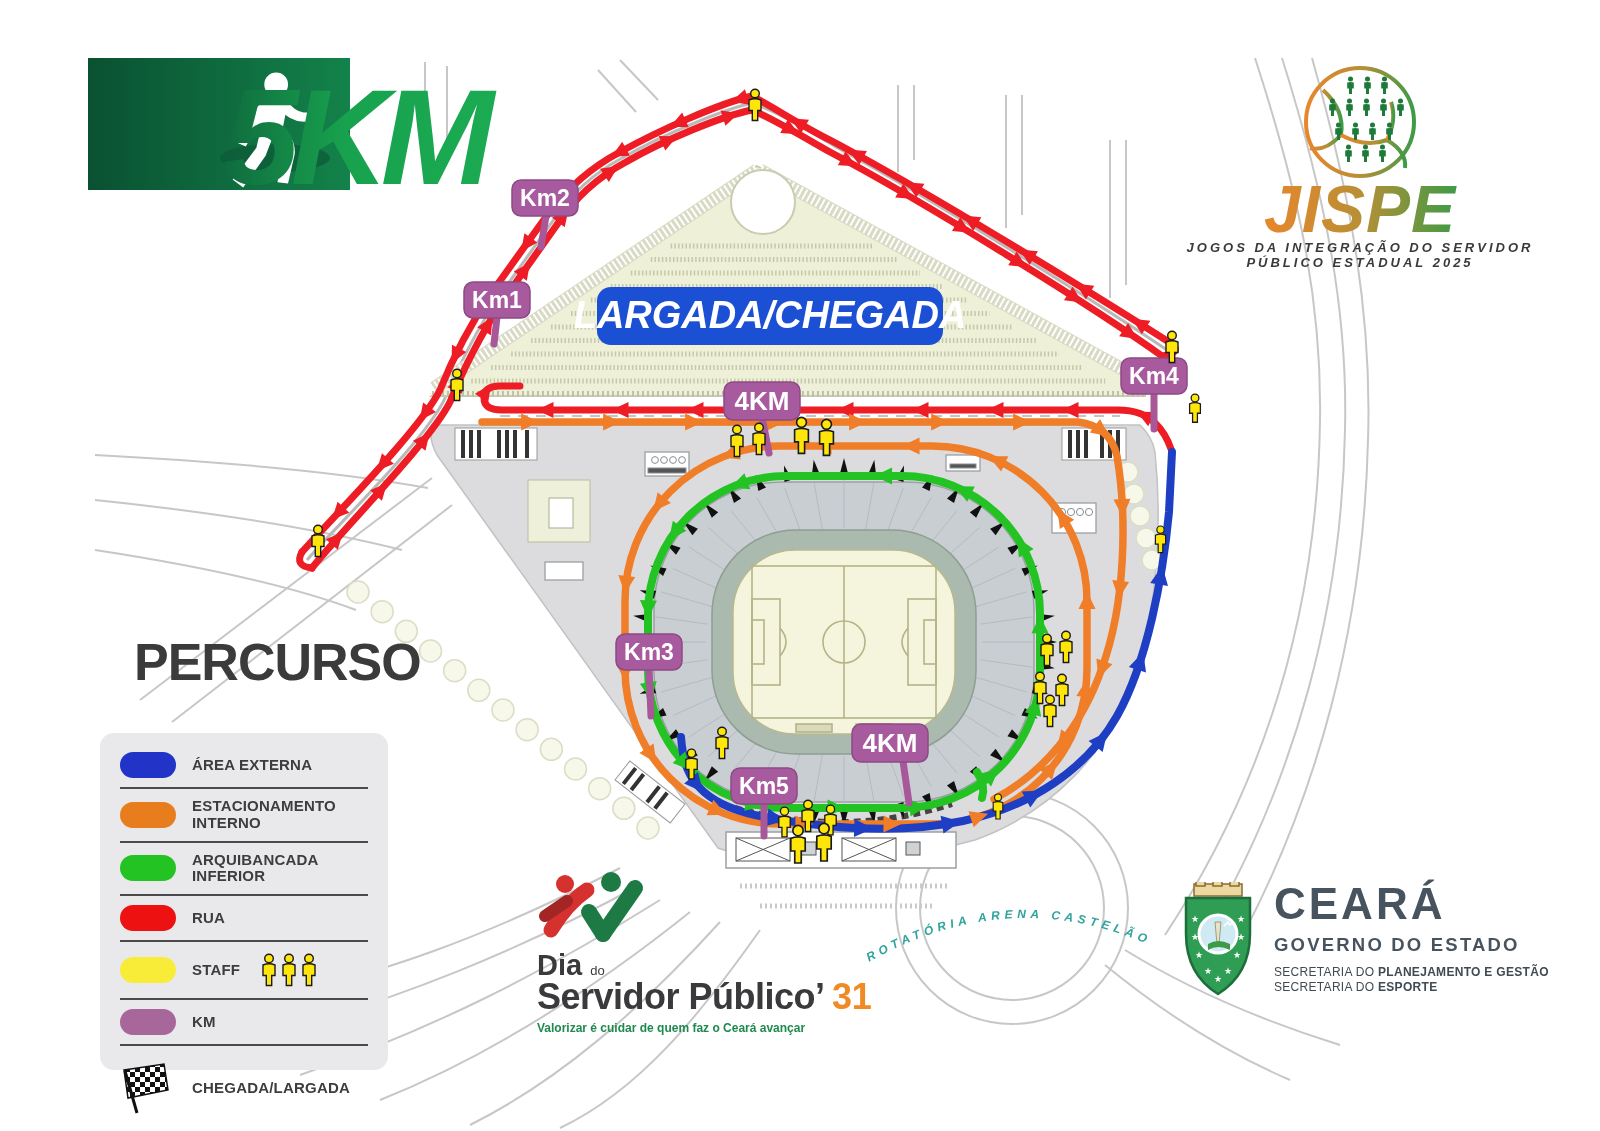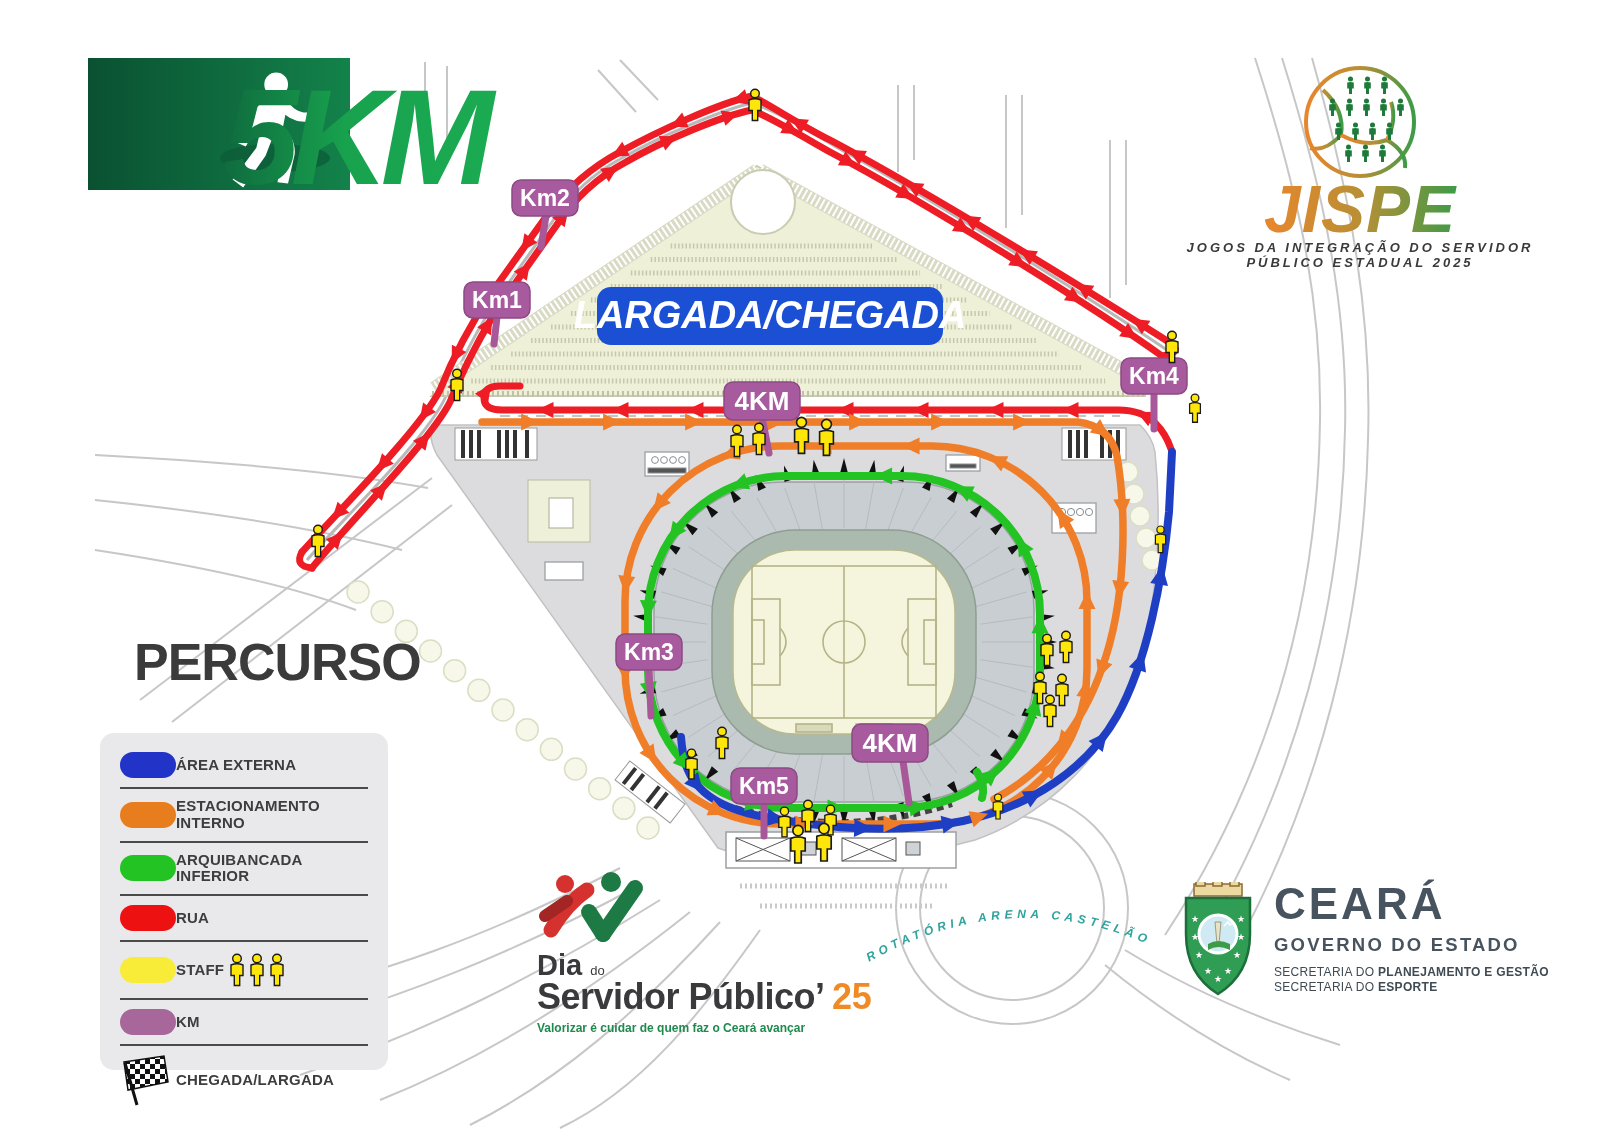--- a/index.html
+++ b/index.html
@@ -6,21 +6,21 @@
   body{width:1600px;height:1131px;position:relative;overflow:hidden;
        font-family:"Liberation Sans", sans-serif;color:#3d3d3d;}
   #stage{position:absolute;inset:0;width:1600px;height:1131px;}
   #map{position:absolute;left:0;top:0;}
   .overlay{position:absolute;}
   
   #percurso-title{font-size:52px;font-weight:900;letter-spacing:-1px;color:#3b3b3b;line-height:1;}
   #percurso-sub{font-size:22px;font-weight:900;font-style:italic;color:#3b3b3b;margin-top:4px;letter-spacing:0.5px;}
   #legend-panel{position:absolute;left:100px;top:733px;width:288px;height:337px;
       background:#e9e9eb;border-radius:14px;padding:10px 20px 8px 20px;box-sizing:border-box;}
-  .lg-row{display:flex;align-items:center;padding:9px 0;border-bottom:2px solid #4a4a4a;}
+  .lg-row{display:flex;align-items:center;gap:16px;padding:9px 0;border-bottom:2px solid #4a4a4a;}
   .lg-row:last-child{border-bottom:none;}
   .lg-swatch{width:56px;height:26px;border-radius:13px;flex:0 0 auto;}
   .lg-label{font-size:15px;font-weight:800;line-height:1.12;color:#3d3d3d;letter-spacing:.2px;}
   .sw-blue{background:#2233c8;} .sw-orange{background:#e87d1e;} .sw-green{background:#22c322;}
   .sw-red{background:#ee1111;} .sw-yellow{background:#f8ec38;} .sw-purple{background:#a8679a;}
   .lg-staff-icons{margin-left:2px;}
   
   #dia-logo{left:537px;top:870px;width:360px;}
   #dia-line1{font-size:29px;font-weight:900;color:#3a3a3c;line-height:.9;margin-top:-10px;}
   #dia-line1 .do{font-size:13px;font-weight:400;color:#3a3a3c;}
@@ -608,21 +608,21 @@
     <svg class="lg-staff-icons" width="62" height="38" viewBox="0 0 62 38">
       <use href="#p" transform="translate(1,2)"></use>
           <use href="#p" transform="translate(21,2)"></use>
           <use href="#p" transform="translate(41,2)"></use>
     </svg>
   </div>
   <div class="lg-row">
     <span class="lg-swatch sw-purple"></span>
     <span class="lg-label">KM</span>
   </div>
-  <div class="lg-row" style="padding-top:8px;">
+  <div class="lg-row" style="padding-top:16px;">
     <svg width="56" height="52" viewBox="0 0 56 52">
       <path d="M4,8 L44,2 L48,28 L8,36 Z" fill="url(#chk)" stroke="#111" stroke-width="1.5"></path>
       <line x1="5" y1="9" x2="17" y2="51" stroke="#111" stroke-width="3"></line>
     </svg>
     <span class="lg-label">CHEGADA/LARGADA</span>
   </div>
 </div>
 
 <div class="overlay" id="dia-logo">
   <svg width="180" height="88" viewBox="0 0 180 88">
@@ -634,21 +634,21 @@
       <path d="M66,64 L52,42" stroke="#1d7a45" stroke-width="16"></path>
       <circle cx="74" cy="12" r="10" fill="#1d7a45"></circle>
     </g>
   </svg>
   <div id="dia-line1">
     <span>Dia</span>
     <span class="do">do</span>
   </div>
   <div id="dia-line2">
     <span>Servidor Público’</span>
-    <span class="yr">25</span>
+    <span class="yr">31</span>
   </div>
   <div id="dia-tagline">Valorizar é cuidar de quem faz o Ceará avançar</div>
 </div>
 
 <div class="overlay" id="ceara-logo">
   <svg width="80" height="130" viewBox="0 0 80 130">
     <g>
       <rect x="16" y="2" width="48" height="12" fill="#ecd9a0" stroke="#8a6b34" stroke-width="1.5"></rect>
       <rect x="18" y="-4" width="9" height="8" fill="#ecd9a0" stroke="#8a6b34" stroke-width="1.5"></rect>
       <rect x="35" y="-4" width="9" height="8" fill="#ecd9a0" stroke="#8a6b34" stroke-width="1.5"></rect>

